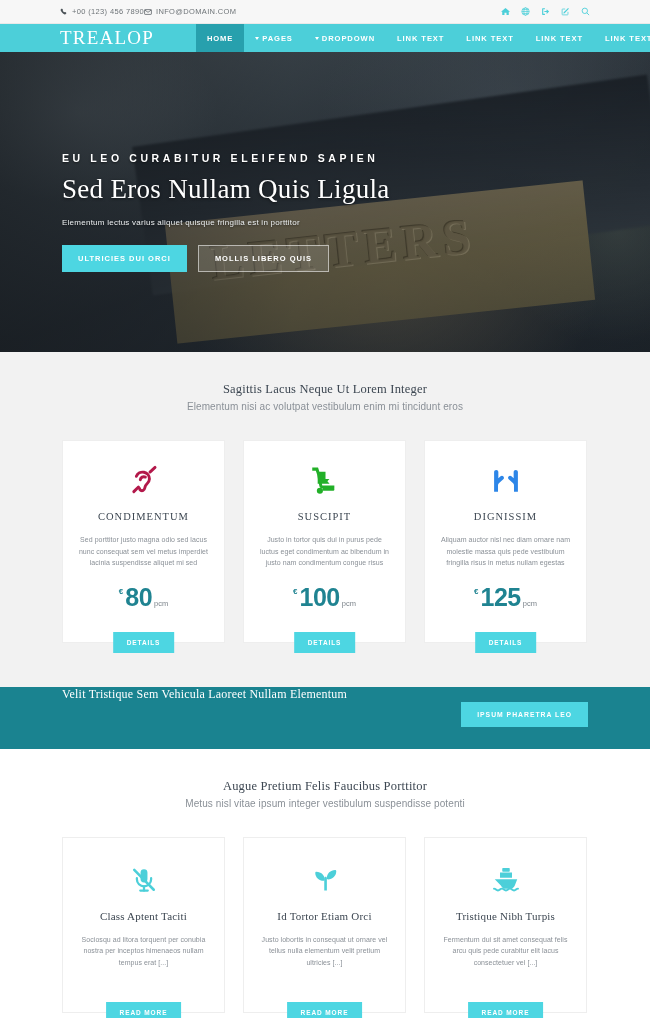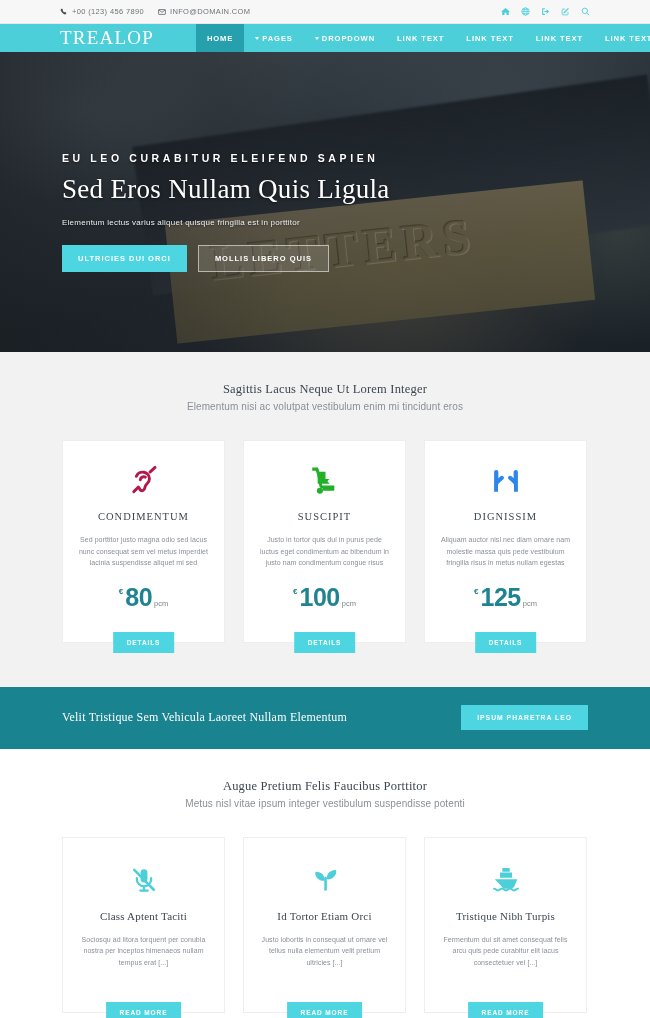--- a/index.html
+++ b/index.html
@@ -17,21 +17,21 @@
     height: 24px;
     background: #f7f7f7;
     border-bottom: 1px solid #e9e9e9;
     display: flex;
     align-items: center;
     padding: 0 60px 0 60px;
     font-size: 7.5px;
     letter-spacing: .35px;
     color: #6e7478;
   }
-  .topbar-left { display: flex; gap: 14px; }
+  .topbar-left { display: flex; gap: 0; }
   .tb-item { display: flex; align-items: center; gap: 4px; white-space: nowrap; }
   .tb-item svg { display: block; }
   .topbar-right { margin-left: auto; display: flex; align-items: center; gap: 11px; }
   .topbar-right svg { display: block; }
 
   
   .header {
     height: 28px;
     background: #4ccfd9;
     display: flex;
@@ -241,23 +241,23 @@
     border: none;
     cursor: pointer;
     white-space: nowrap;
   }
 
   
   .cta {
     background: #1a8390;
     height: 62px;
     display: flex;
-    align-items: center;
     padding: 0 62px;
     margin-top: 44px;
+    flex-direction: column;
   }
   .cta-text {
     font-family: "Liberation Serif", serif;
     color: #ffffff;
     font-size: 12px;
     letter-spacing: .2px;
   }
   .cta-btn {
     margin-left: auto;
     background: #4dd6e2;

